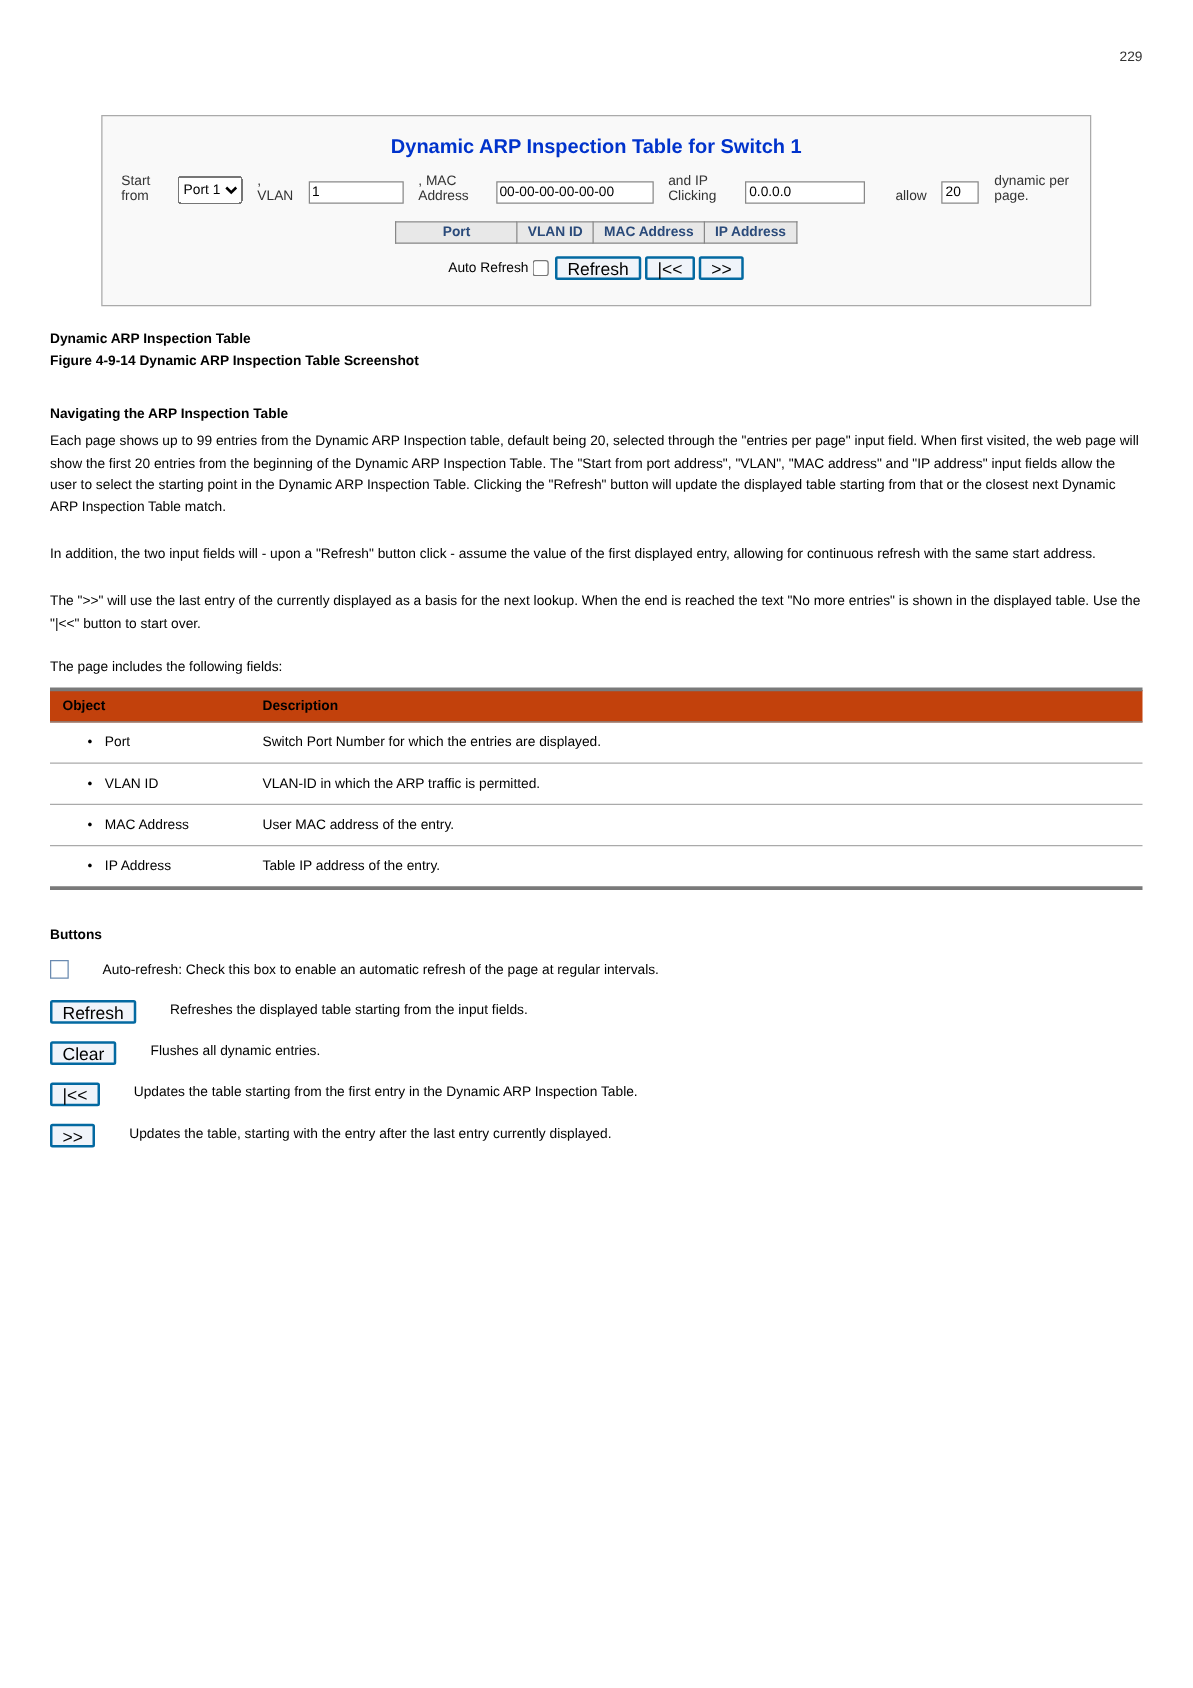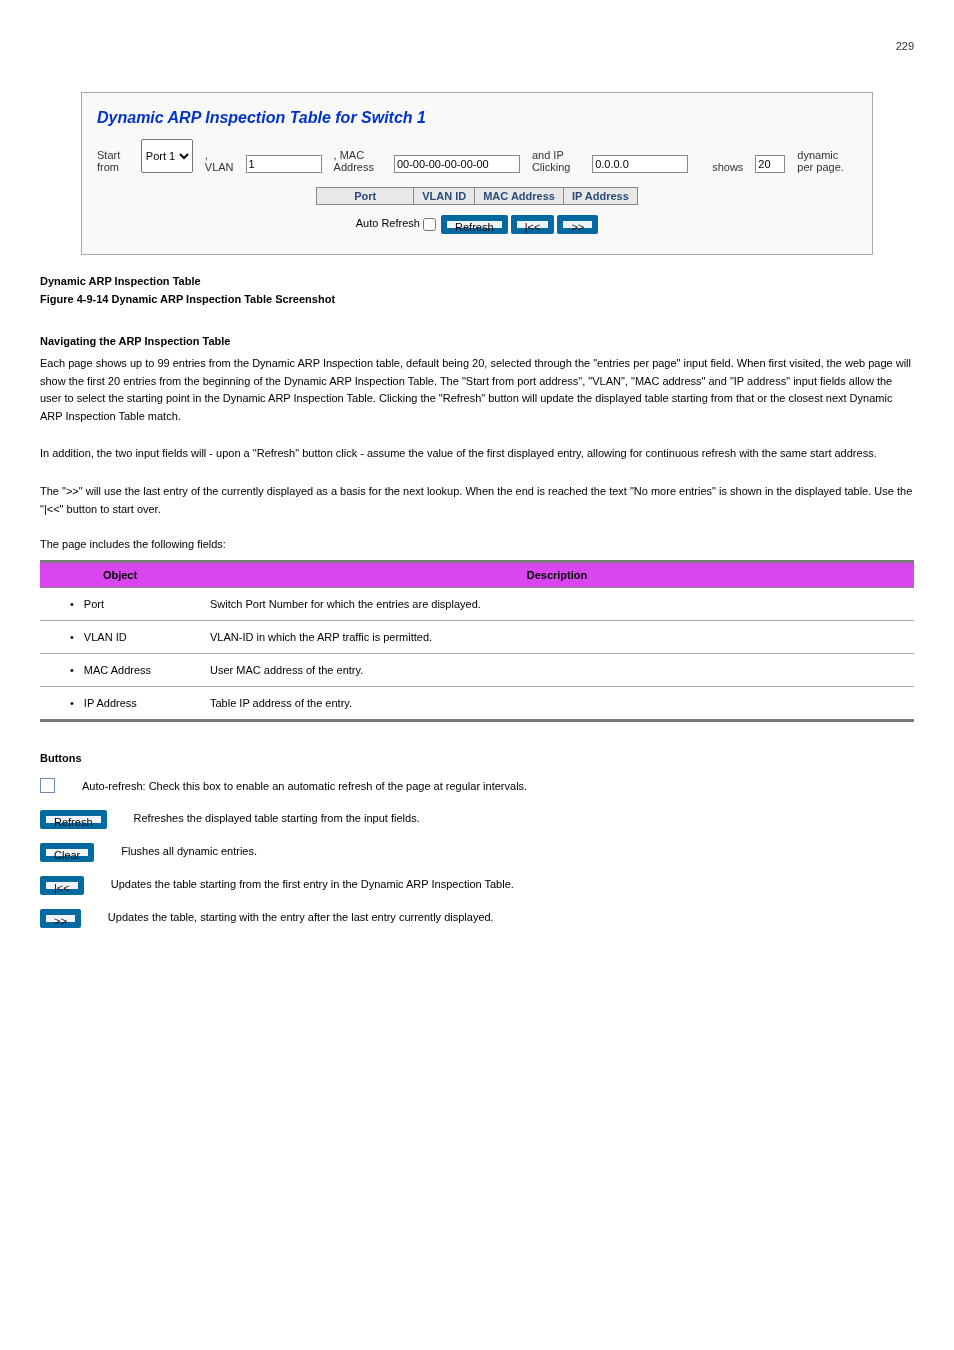--- a/index.html
+++ b/index.html
@@ -20,35 +20,34 @@
     border: 1px solid #aaa;
     background: #f9f9f9;
     padding: 10px 15px 20px 15px;
     margin: 0 auto 20px auto;
     width: 760px;
   }
   .panel-title {
     color: #0033cc;
     font-weight: bold;
     font-size: 16px;
-    text-align: left;
+    text-align: center;
     margin: 6px 0 12px 0;
-    font-style: italic;
   }
   .filter-row {
     font-size: 11px;
     color: #333;
     display: flex;
     align-items: flex-end;
     flex-wrap: nowrap;
     gap: 12px;
   }
   .filter-row select {
     font-size: 11px;
-    height: 34px;
+    height: 22px;
   }
   .filter-row input[type="text"] {
     font-size: 11px;
     height: 14px;
     padding: 1px 2px;
     border: 1px solid #888;
   }
   .mini-table {
     border-collapse: collapse;
     margin: 14px auto 4px auto;
@@ -73,24 +72,24 @@
   .controls-row {
     text-align: center;
     margin-top: 10px;
     font-size: 11px;
   }
   .controls-row input[type="checkbox"] {
     vertical-align: middle;
     margin: 0 2px 0 0;
   }
   .btn {
-    font-size: 11px;
+    font-size: 14px;
     padding: 0 8px;
     height: 19px;
-    border: 6px solid #0369a1;
+    border: 2px solid #0369a1;
     background: #f0f4fa;
     cursor: pointer;
     vertical-align: middle;
     border-radius: 2px;
   }
   .section-title {
     font-size: 11px;
     font-weight: bold;
     margin: 0 0 4px 0;
   }
@@ -106,24 +105,24 @@
     margin: 8px 0 20px 0;
   }
   .obj-table {
     width: 100%;
     border-collapse: collapse;
     border-top: 3px solid #7a7a7a;
     border-bottom: 3px solid #7a7a7a;
     margin-top: 10px;
   }
   .obj-table th {
-    background: #d946ef;
-    font-size: 11px;
-    font-weight: bold;
-    text-align: center;
+    background: #c2410c;
+    font-size: 11px;
+    font-weight: bold;
+    text-align: left;
     padding: 6px 10px;
     border-bottom: 1px solid #888;
   }
   .obj-table th:first-child { width: 140px; }
   .obj-table td {
     font-size: 11px;
     padding: 10px 10px;
     border-bottom: 1px solid #aaa;
     vertical-align: top;
   }
@@ -176,21 +175,21 @@
     <select style="width:55px;">
       <option>Port 1</option>
     </select>
     <span>, VLAN</span>
     <input type="text" style="width: 70px;" value="1">
     <span>, MAC Address</span>
     <input type="text" style="width: 120px;" value="00-00-00-00-00-00">
     <span>and IP Clicking</span>
     <input type="text" style="width: 90px;" value="0.0.0.0">
     <span style="flex:1"></span>
-    <span>shows</span>
+    <span>allow</span>
     <input type="text" style="width: 24px;" value="20">
     <span>dynamic per page.</span>
   </div>
 
   <table class="mini-table">
     <tbody>
         <tr>
       <th style="width:80px;">Port</th>
       <th>VLAN ID</th>
       <th>MAC Address</th>

